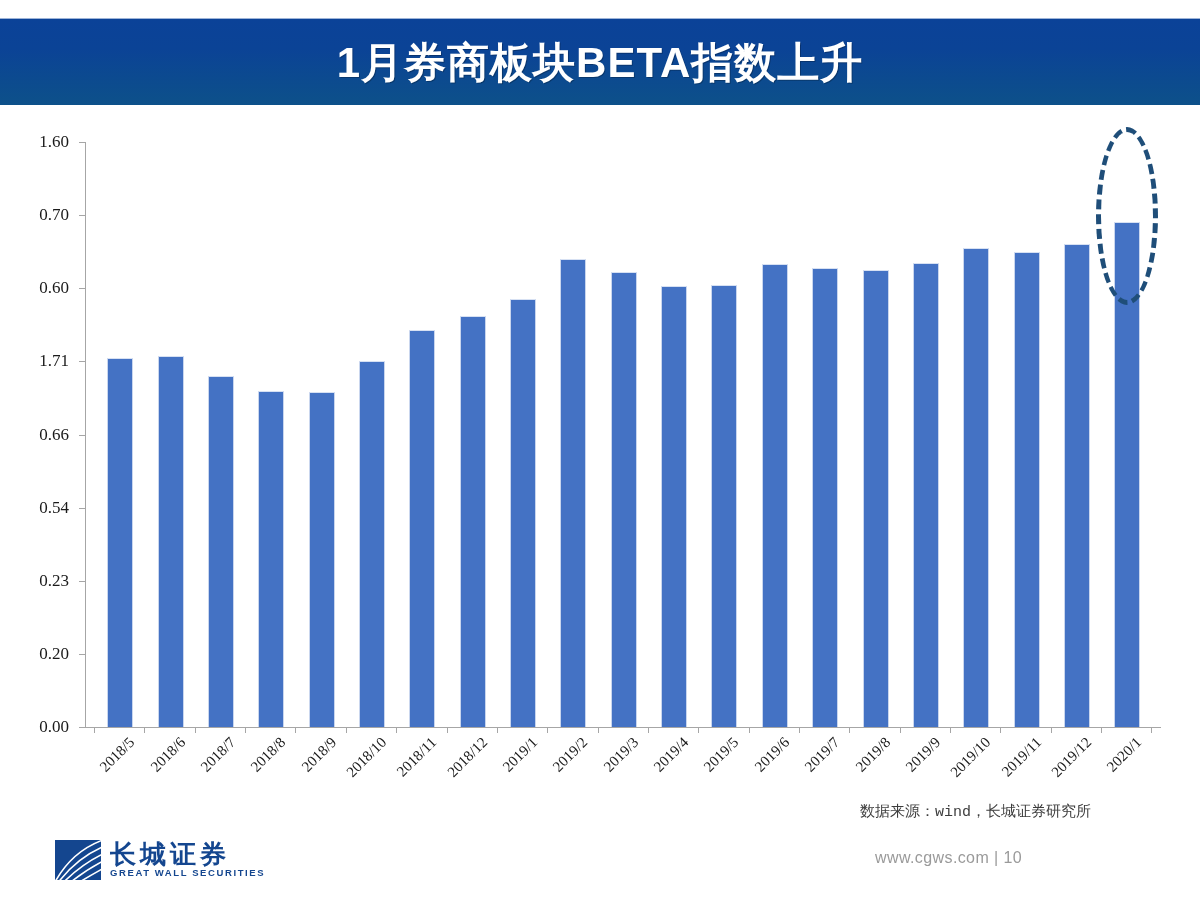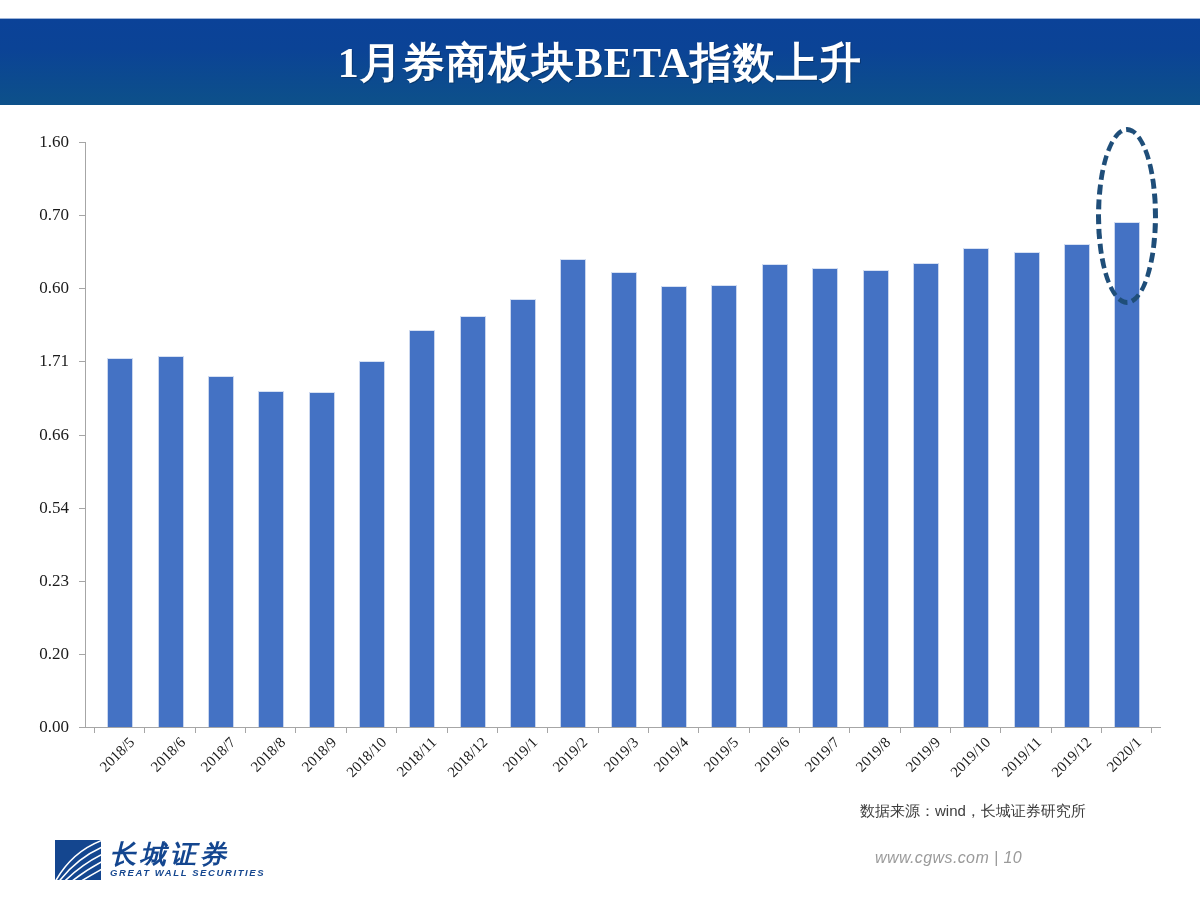--- a/index.html
+++ b/index.html
@@ -13,21 +13,21 @@
   
   #title-bar{
     position:absolute;left:0;top:18px;width:1200px;height:89px;
     background:linear-gradient(to bottom,#0b4298 0%,#0b4396 35%,#0d5189 100%);
     display:flex;align-items:center;justify-content:center;
   }
   #title-bar .edge-top{position:absolute;left:0;top:0;width:100%;height:1px;background:#9db4d8;}
   #title-bar .edge-bottom{position:absolute;left:0;bottom:0;width:100%;height:2px;background:#ffffff;}
   #page-title{
     color:#ffffff;font-size:42px;font-weight:bold;letter-spacing:1px;
-    font-family:Liberation Serif, serif;
+    font-family:Liberation Sans, sans-serif;
     text-shadow:1px 1px 0 rgba(0,0,0,0.25);
     white-space:nowrap;
   }
   
   #chart-area{position:absolute;left:0;top:110px;width:1200px;height:720px;}
   #plot{
     position:absolute;left:85px;top:32px;width:1075px;height:585px;
   }
   .axis-line{position:absolute;background:#a6a6a6;}
   #y-axis{left:0;top:0;width:1px;height:586px;}
@@ -54,25 +54,25 @@
   }
   #highlight-ellipse{
     position:absolute;left:1020px;top:-15px;width:62px;height:178px;
     border:5px dashed #1f4e79;border-radius:50%;
     box-sizing:border-box;
     pointer-events:none;
   }
   #source-note{
     position:absolute;left:860px;top:802px;
     font-size:15px;color:#3d3d3d;white-space:nowrap;
-    font-family:Liberation Sans, sans-serif;
+    font-family:Liberation Mono, monospace;
     text-align:right;
   }
   
-  #footer{position:absolute;left:0;top:832px;width:1064px;height:68px;font-style:italic;}
+  #footer{position:absolute;left:0;top:832px;width:1064px;height:68px;}
   #footer-rule{position:absolute;left:0;top:0;width:1200px;height:1px;background:#ffffff;}
   #logo{position:absolute;left:55px;top:8px;display:flex;align-items:center;gap:9px;}
   #logo-mark{position:relative;width:46px;height:40px;background:#14468f;overflow:hidden;}
   #logo-mark .fan{position:absolute;right:-4px;top:-6px;width:54px;height:52px;}
   #logo-text{display:flex;flex-direction:column;line-height:1;}
   #logo-cn{font-size:26px;font-weight:bold;color:#14468f;letter-spacing:4px;
      font-family:"Liberation Serif","DejaVu Serif",serif;}
   #logo-en{font-size:9.5px;font-weight:bold;color:#14468f;letter-spacing:1.6px;
      font-family:"Liberation Sans",sans-serif;}
   #footer-right{

